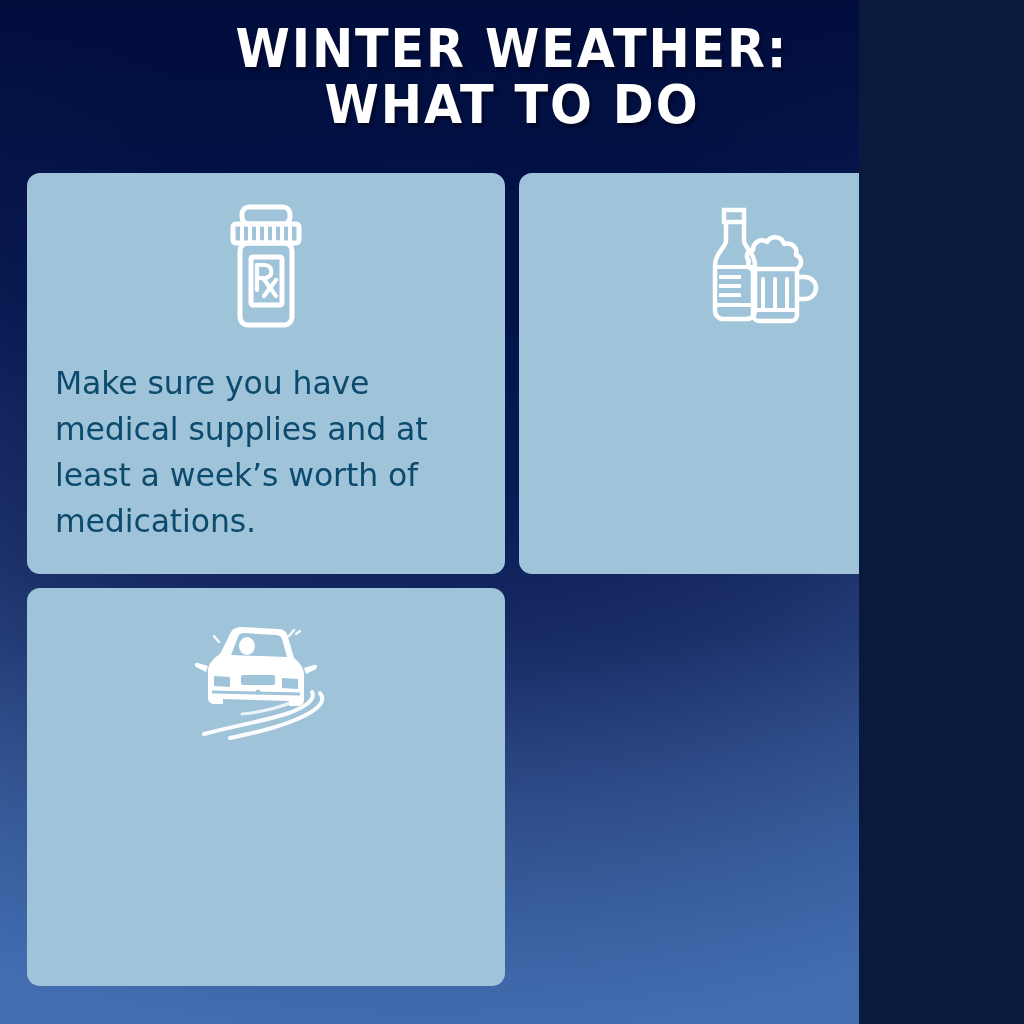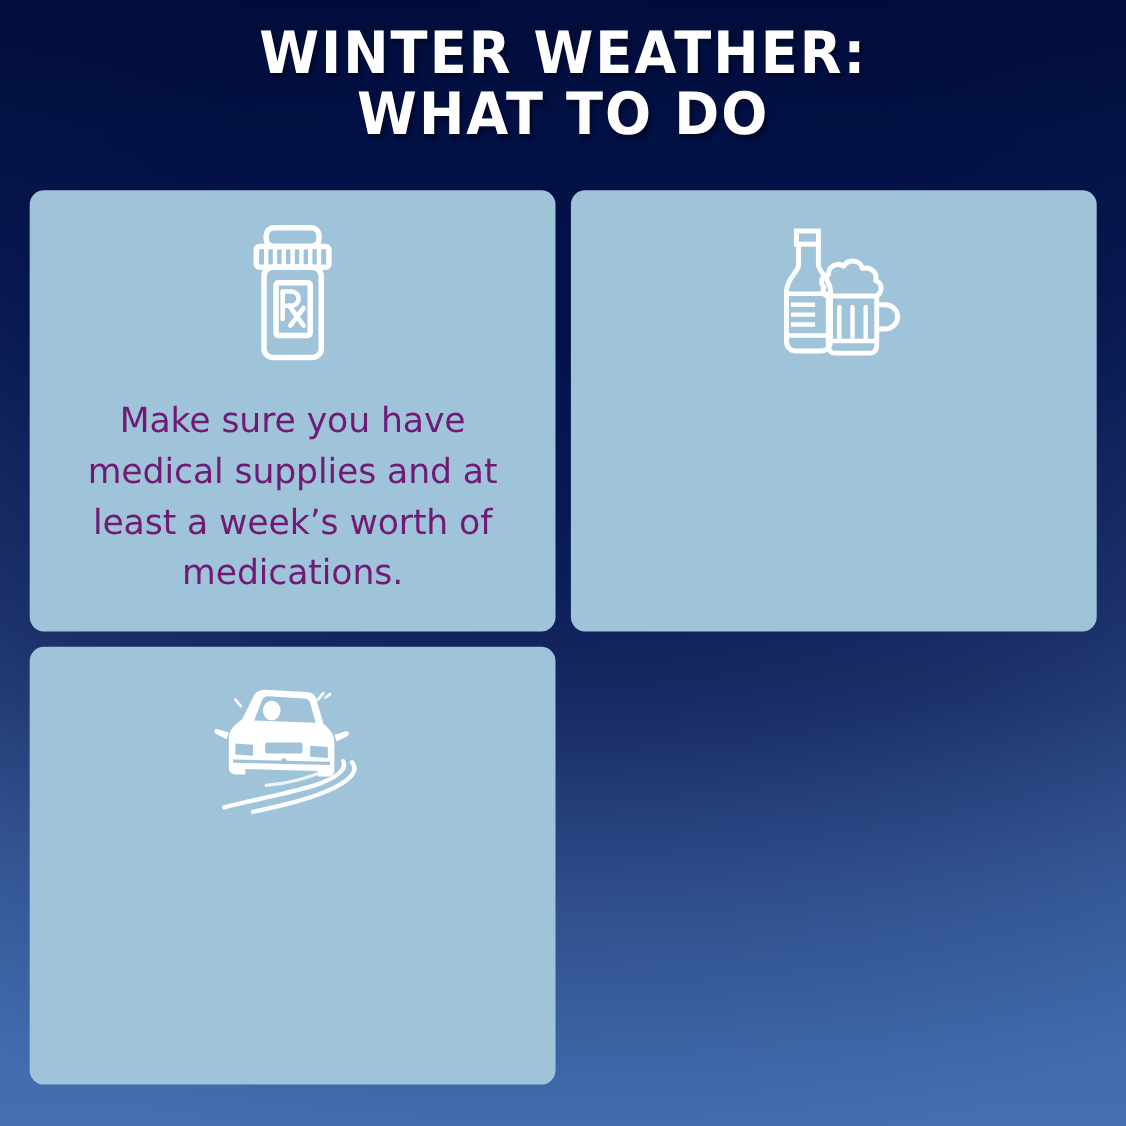--- a/index.html
+++ b/index.html
@@ -2,21 +2,21 @@
 <html><head>
 <meta charset="utf-8">
 <style>
   html, body {
     margin: 0;
     padding: 0;
     background: #0a1a3f;
   }
   #page {
     position: relative;
-    width: 1024px;
+    width: 859px;
     height: 1024px;
     overflow: hidden;
     font-family: "DejaVu Sans", "Liberation Sans", sans-serif;
     background: #021149;
   }
   
   #bg-gradient {
     position: absolute;
     inset: 0;
     background:
@@ -86,24 +86,24 @@
     left: 0;
     right: 0;
     display: flex;
     justify-content: center;
     align-items: flex-end;
   }
   .card-text {
     position: absolute;
     left: 28px;
     right: 28px;
-    color: #701a75;
+    color: #0c4a6e;
     font-size: 31.5px;
     line-height: 1.46;
-    text-align: center;
+    text-align: left;
     letter-spacing: -0.1px;
   }
 
   
   .card-r1 .card-icon { top: 28px; height: 128px; }
   .card-r1 .card-text { top: 188px; }
   
   .card-r2 .card-icon { top: 26px; height: 132px; }
   .card-r2 .card-text { top: 172px; }
 

